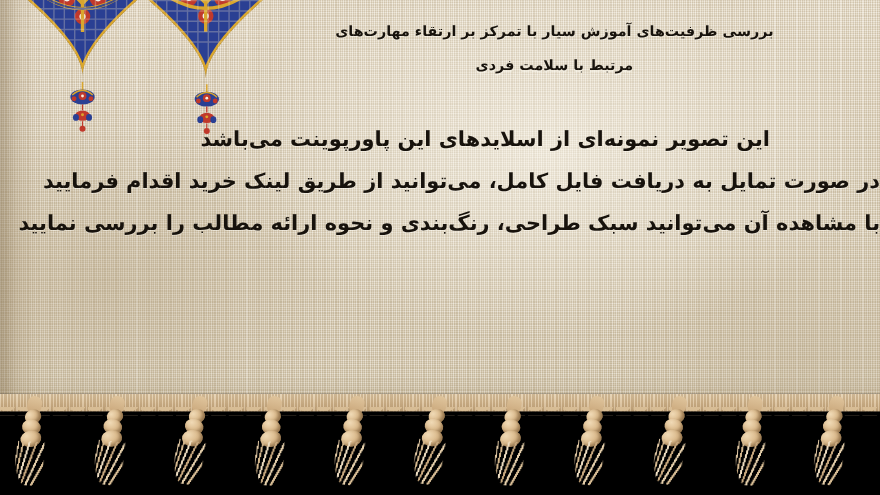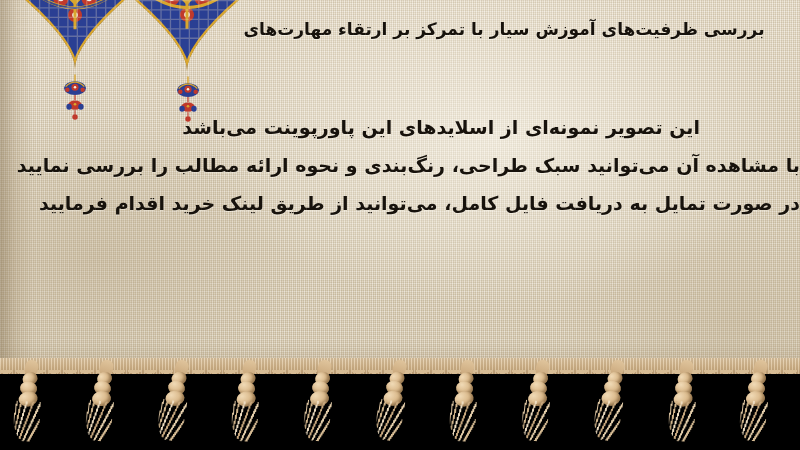--- a/index.html
+++ b/index.html
@@ -82,21 +82,21 @@
     inset: 0;
     padding: 0;
   }
   .title {
     position: absolute;
     top: 14px;
     right: 16px;
     width: 560px;
     text-align: center;
     color: #17120c;
-    font-size: 17px;
+    font-size: 13px;
     font-weight: bold;
     line-height: 31px;
     letter-spacing: 0;
     text-shadow: 0 1px 0 rgba(255,252,244,0.45);
   }
   .title .ln { display: block; white-space: nowrap; }
   .title .ln2 { direction: rtl; }
 
   .body-copy {
     position: absolute;
@@ -336,26 +336,27 @@
       </g>
       <path d="M20 42 V47" stroke="#c0392b" stroke-width="1.2"></path>
       <circle cx="20" cy="50" r="3.2" fill="#c0392b"></circle>
     </svg>
   </div>
 
   <div class="text-layer">
 
     <div class="title">
       <span class="ln ln1">بررسی ظرفیت‌های آموزش سیار با تمرکز بر ارتقاء مهارت‌های</span>
+      <span class="ln ln2">مرتبط با سلامت فردی</span>
     </div>
 
     <div class="body-copy">
       <span class="line l1">این تصویر نمونه‌ای از اسلایدهای این پاورپوینت می‌باشد</span>
+      <span class="line l3">در صورت تمایل به دریافت فایل کامل، می‌توانید از طریق لینک خرید اقدام فرمایید</span>
       <span class="line l2">با مشاهده آن می‌توانید سبک طراحی، رنگ‌بندی و نحوه ارائه مطالب را بررسی نمایید</span>
-      <span class="line l3">در صورت تمایل به دریافت فایل کامل، می‌توانید از طریق لینک خرید اقدام فرمایید</span>
     </div>
   </div>
 
   <div class="fringe-zone">
     <div class="fringe-band"></div>
     <div class="tassels" id="tassel-row">
         <div class="tassel" style="left: 13.0909px; transform: rotate(-3deg);">
           <div class="cord"></div>
           <div class="knot-a"></div>
           <div class="knot-b"></div>

